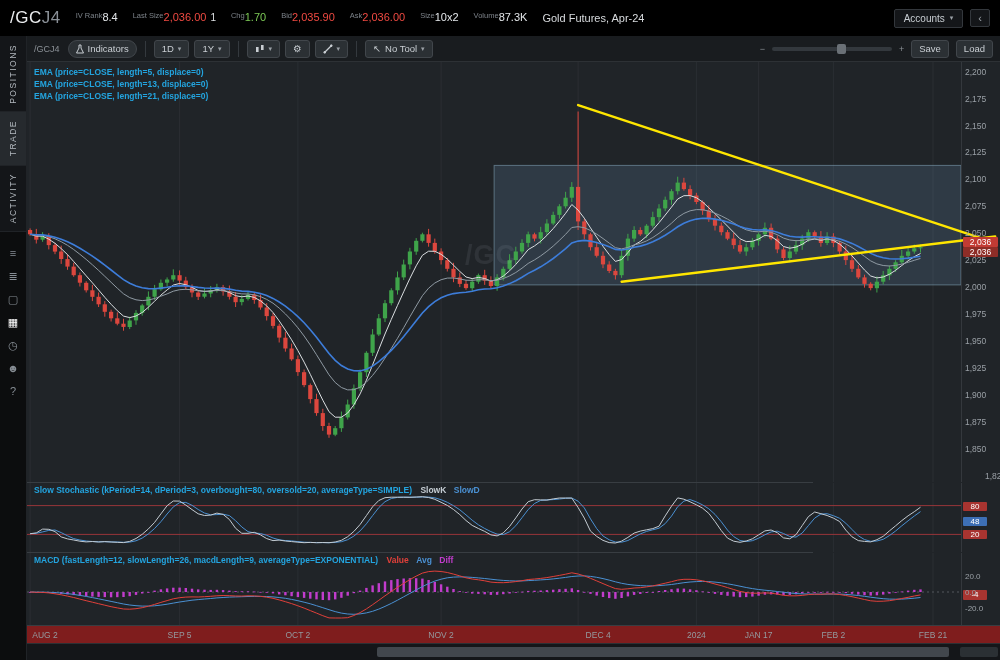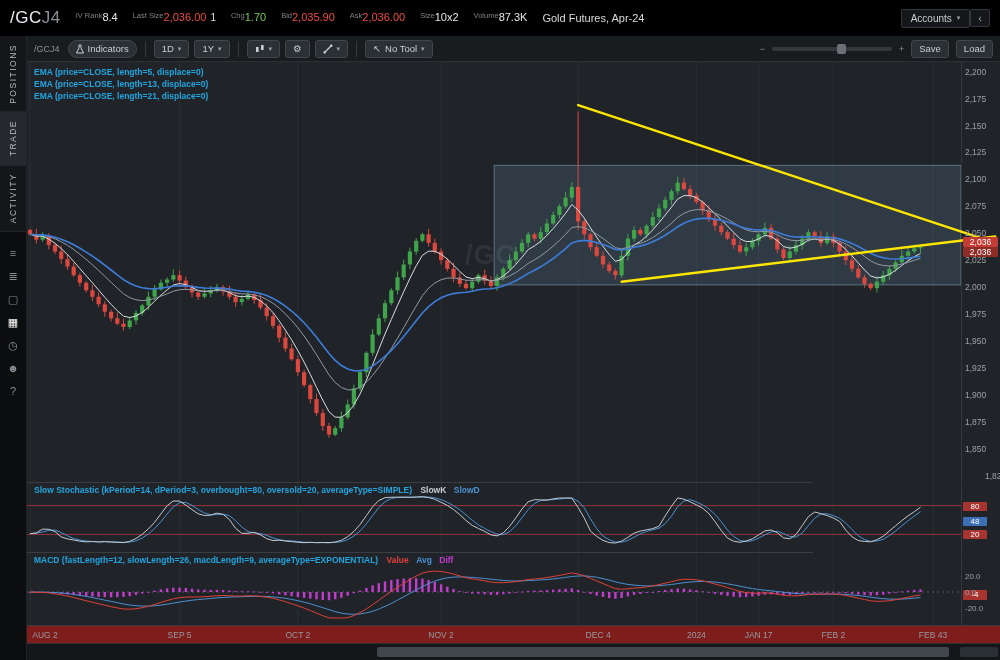--- a/index.html
+++ b/index.html
@@ -11,21 +11,21 @@
   .topbar{position:absolute;top:0;left:0;width:1000px;height:36px;background:#000;
     display:flex;align-items:center;gap:15px;padding:0 10px;}
   .sym{font-size:17px;color:#eceef0;letter-spacing:.5px;white-space:nowrap}
   .sym .sym-sub{color:#8a9097}
   .q-field{display:flex;flex-direction:row;line-height:1.2;white-space:nowrap}
   .q-label{font-size:7.5px;color:#7d838a}
   .q-value{font-size:11px;color:#e4e7ea}
   .v-red{color:#f04a42}.v-green{color:#7cc956}
   .v-sub{color:#dfe2e5;margin-left:4px;font-size:10px}
   .desc{font-size:11px;color:#d8dbde;white-space:nowrap}
-  .topbar-right{margin-left:auto;display:flex;align-items:center;}
+  .topbar-right{margin-left:auto;display:flex;align-items:center;gap:7px}
   .accounts-btn{display:flex;align-items:center;gap:5px;background:#141619;border:1px solid #33373c;
     color:#c7ccd1;font-size:10px;padding:3px 9px;border-radius:2px;cursor:pointer}
   .collapse-btn{color:#9aa0a6;font-size:11px;background:#141619;border:1px solid #33373c;
     padding:2px 7px;border-radius:2px;cursor:pointer}
   .dd{font-size:7px;color:#9aa0a6}
 
   
   .sidebar{position:absolute;top:36px;left:0;width:27px;height:624px;background:#0c0d0e;
     border-right:1px solid #202327}
   .vtab{width:26px;display:flex;align-items:center;justify-content:center;
@@ -766,21 +766,21 @@
 
     <div id="time-axis">
         <span style="left: 18px;">AUG 2</span>
         <span style="left: 152.6px;">SEP 5</span>
         <span style="left: 270.9px;">OCT 2</span>
         <span style="left: 414.1px;">NOV 2</span>
         <span style="left: 551.1px; padding-left: 40px;">DEC 4</span>
         <span style="left: 669.4px;">2024</span>
         <span style="left: 731.6px;">JAN 17</span>
         <span style="left: 806.4px;">FEB 2</span>
-        <span style="left: 906px;">FEB 43</span>
+        <span style="left: 906px;">FEB 21</span>
       </div>
 
     <div class="scrollbar">
       <div class="scroll-thumb"></div>
       <div class="scroll-cap"></div>
     </div>
 
   </div>
 </div>
 

